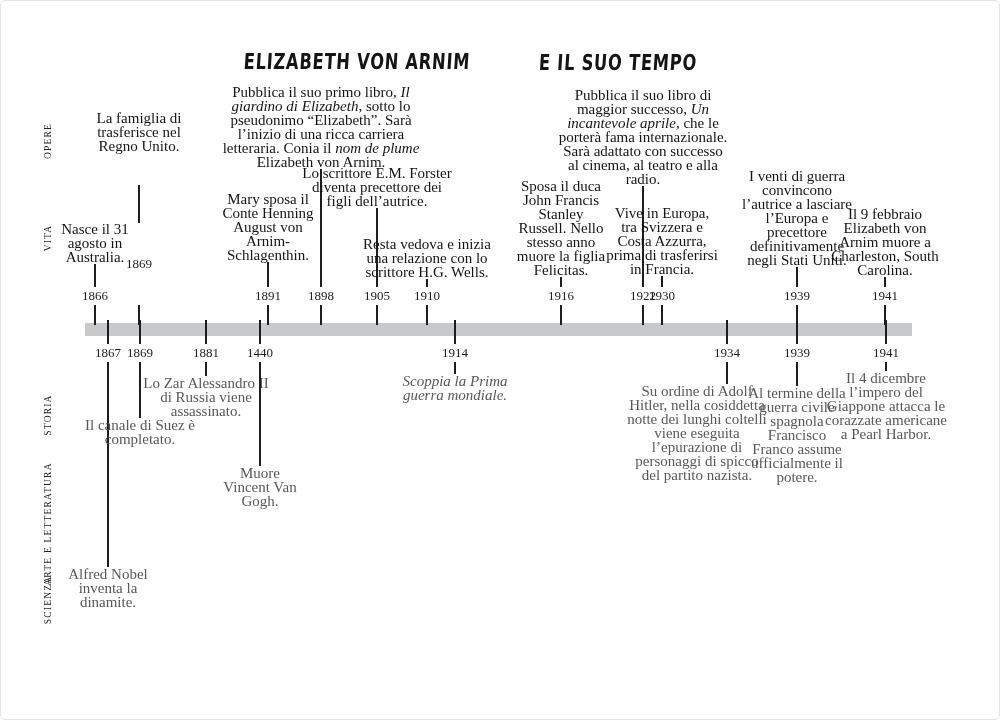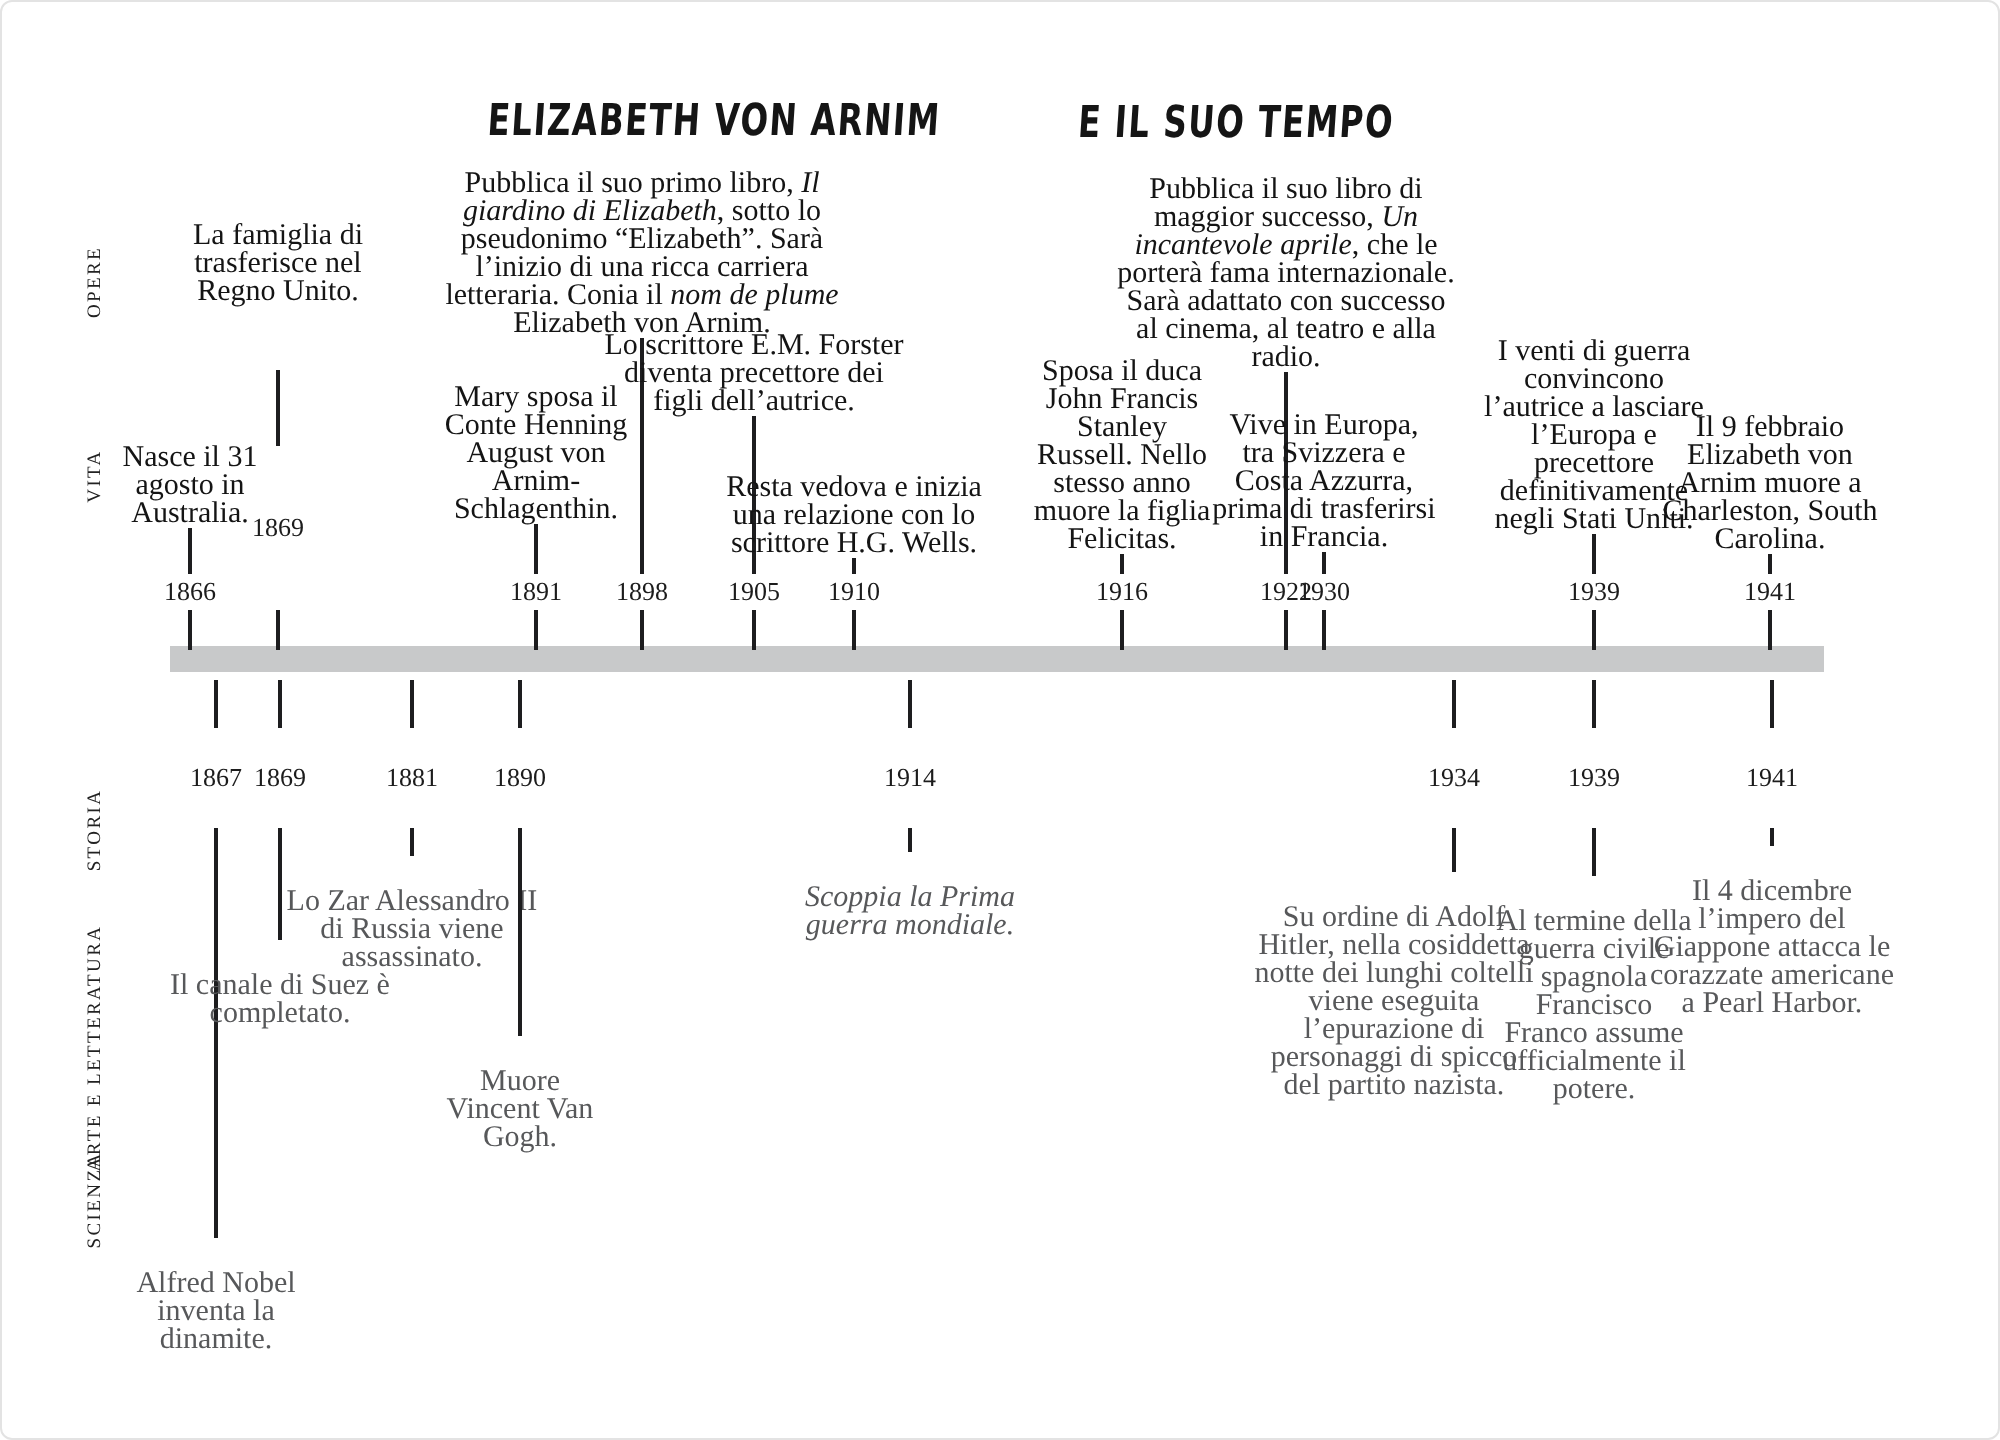--- a/index.html
+++ b/index.html
@@ -27,21 +27,21 @@
 
   
   .bar{position:absolute;left:85px;top:323px;width:827px;height:13px;background:#c8c9ca;}
 
   
   .event{
     position:absolute;display:flex;flex-direction:column;align-items:center;
     transform:translateX(-50%);
   }
   .event.above{bottom:395px;}
-  .event.below{top:340px;gap:16px;}
+  .event.below{top:320px;}
   .ev-line{width:2px;background:#1d1d1f;flex:0 0 auto;}
   .ev-year{
     font-size:13px;line-height:16px;color:#1c1c1c;margin:1px 0;
     font-variant-numeric:oldstyle-nums;
   }
   .ev-text{
     font-size:15px;line-height:14px;text-align:center;color:#141414;
   }
   .event.below .ev-text{color:#57585a;}
   .ev-text i{font-style:italic;}
@@ -155,21 +155,21 @@
 
 <div class="event below" style="left:206px;">
   <div class="ev-line" style="height:24px;"></div>
   <div class="ev-year">1881</div>
   <div class="ev-line" style="height:14px;"></div>
   <div class="ev-text" style="width:130px;">Lo Zar Alessandro II di Russia viene assassinato.</div>
 </div>
 
 <div class="event below" style="left:260px;">
   <div class="ev-line" style="height:24px;"></div>
-  <div class="ev-year">1890</div>
+  <div class="ev-year">1440</div>
   <div class="ev-line" style="height:104px;"></div>
   <div class="ev-text" style="width:86px;">Muore Vincent Van Gogh.</div>
 </div>
 
 <div class="event below" style="left:455px;">
   <div class="ev-line" style="height:24px;"></div>
   <div class="ev-year">1914</div>
   <div class="ev-line" style="height:12px;"></div>
   <div class="ev-text" style="width:108px;font-style:italic;">Scoppia la Prima guerra mondiale.</div>
 </div>

